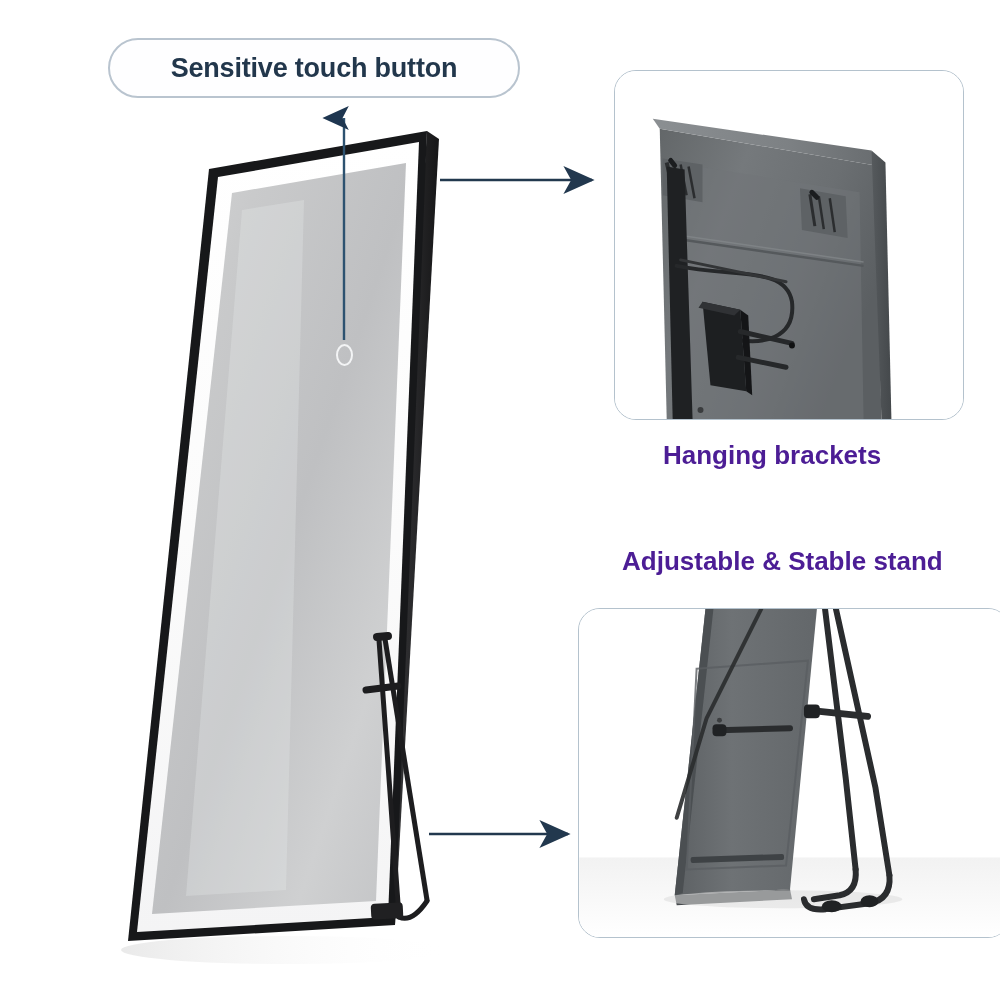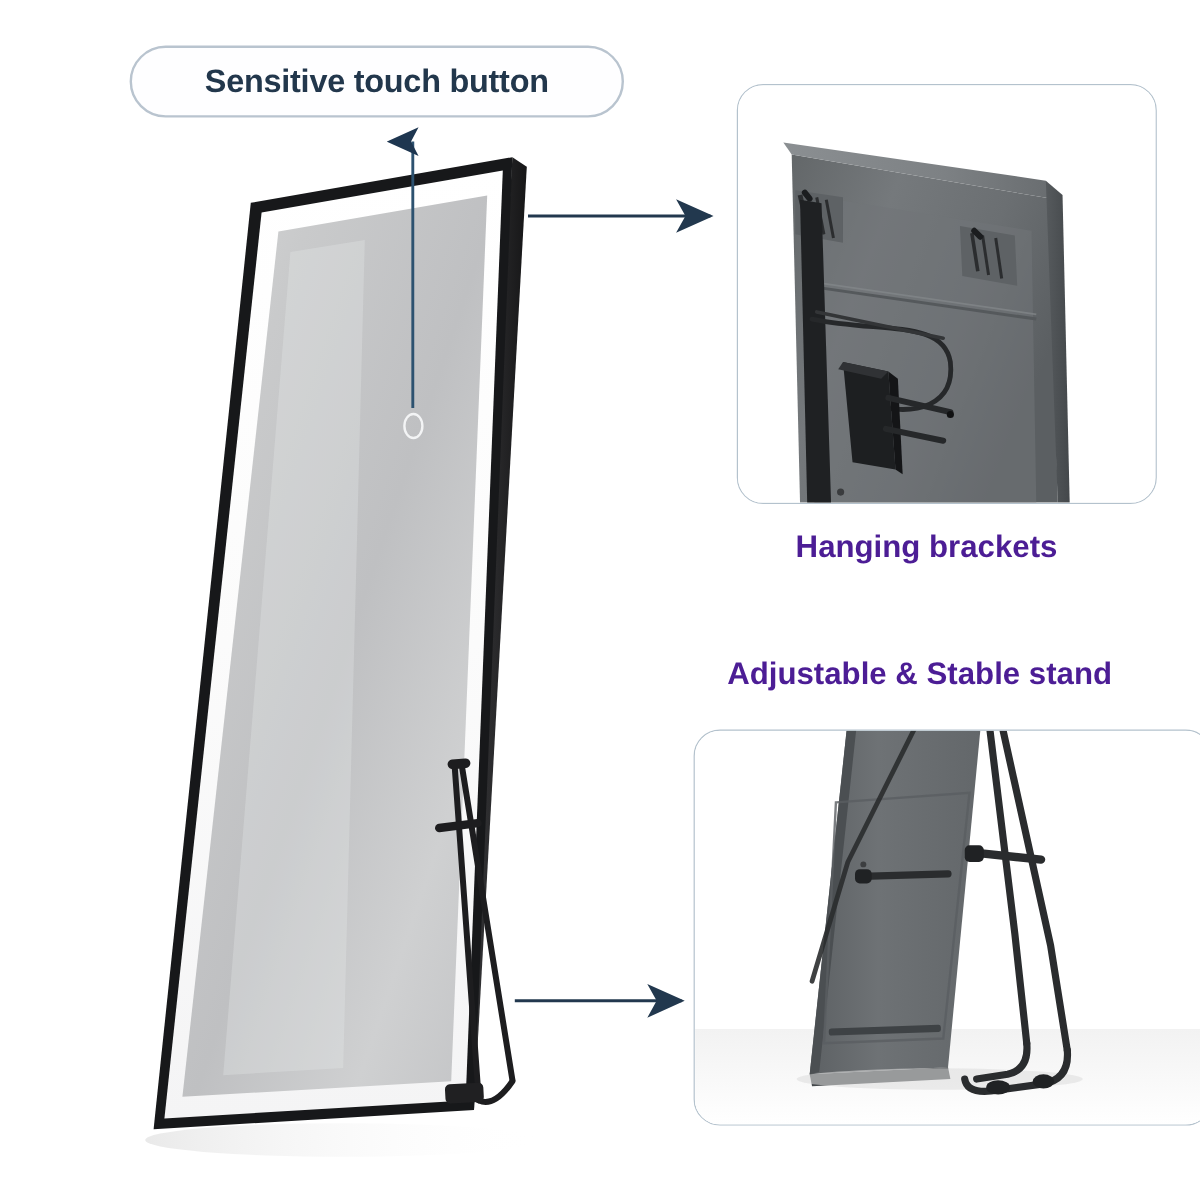--- a/index.html
+++ b/index.html
@@ -44,21 +44,21 @@
 
   
   .caption {
     position: absolute;
     font-size: 26px;
     font-weight: bold;
     color: #4c1d95;
     white-space: nowrap;
   }
   .caption-brackets { left: 617px; top: 440px; }
-  .caption-stand    { left: 560px; top: 546px; text-align: center; }
+  .caption-stand    { left: 576px; top: 546px; text-align: center; }
 
   
   .panel {
     position: absolute;
     border: 1.6px solid #b4c2cd;
     border-radius: 22px;
     background: #ffffff;
     box-sizing: border-box;
   }
   .panel-brackets {

